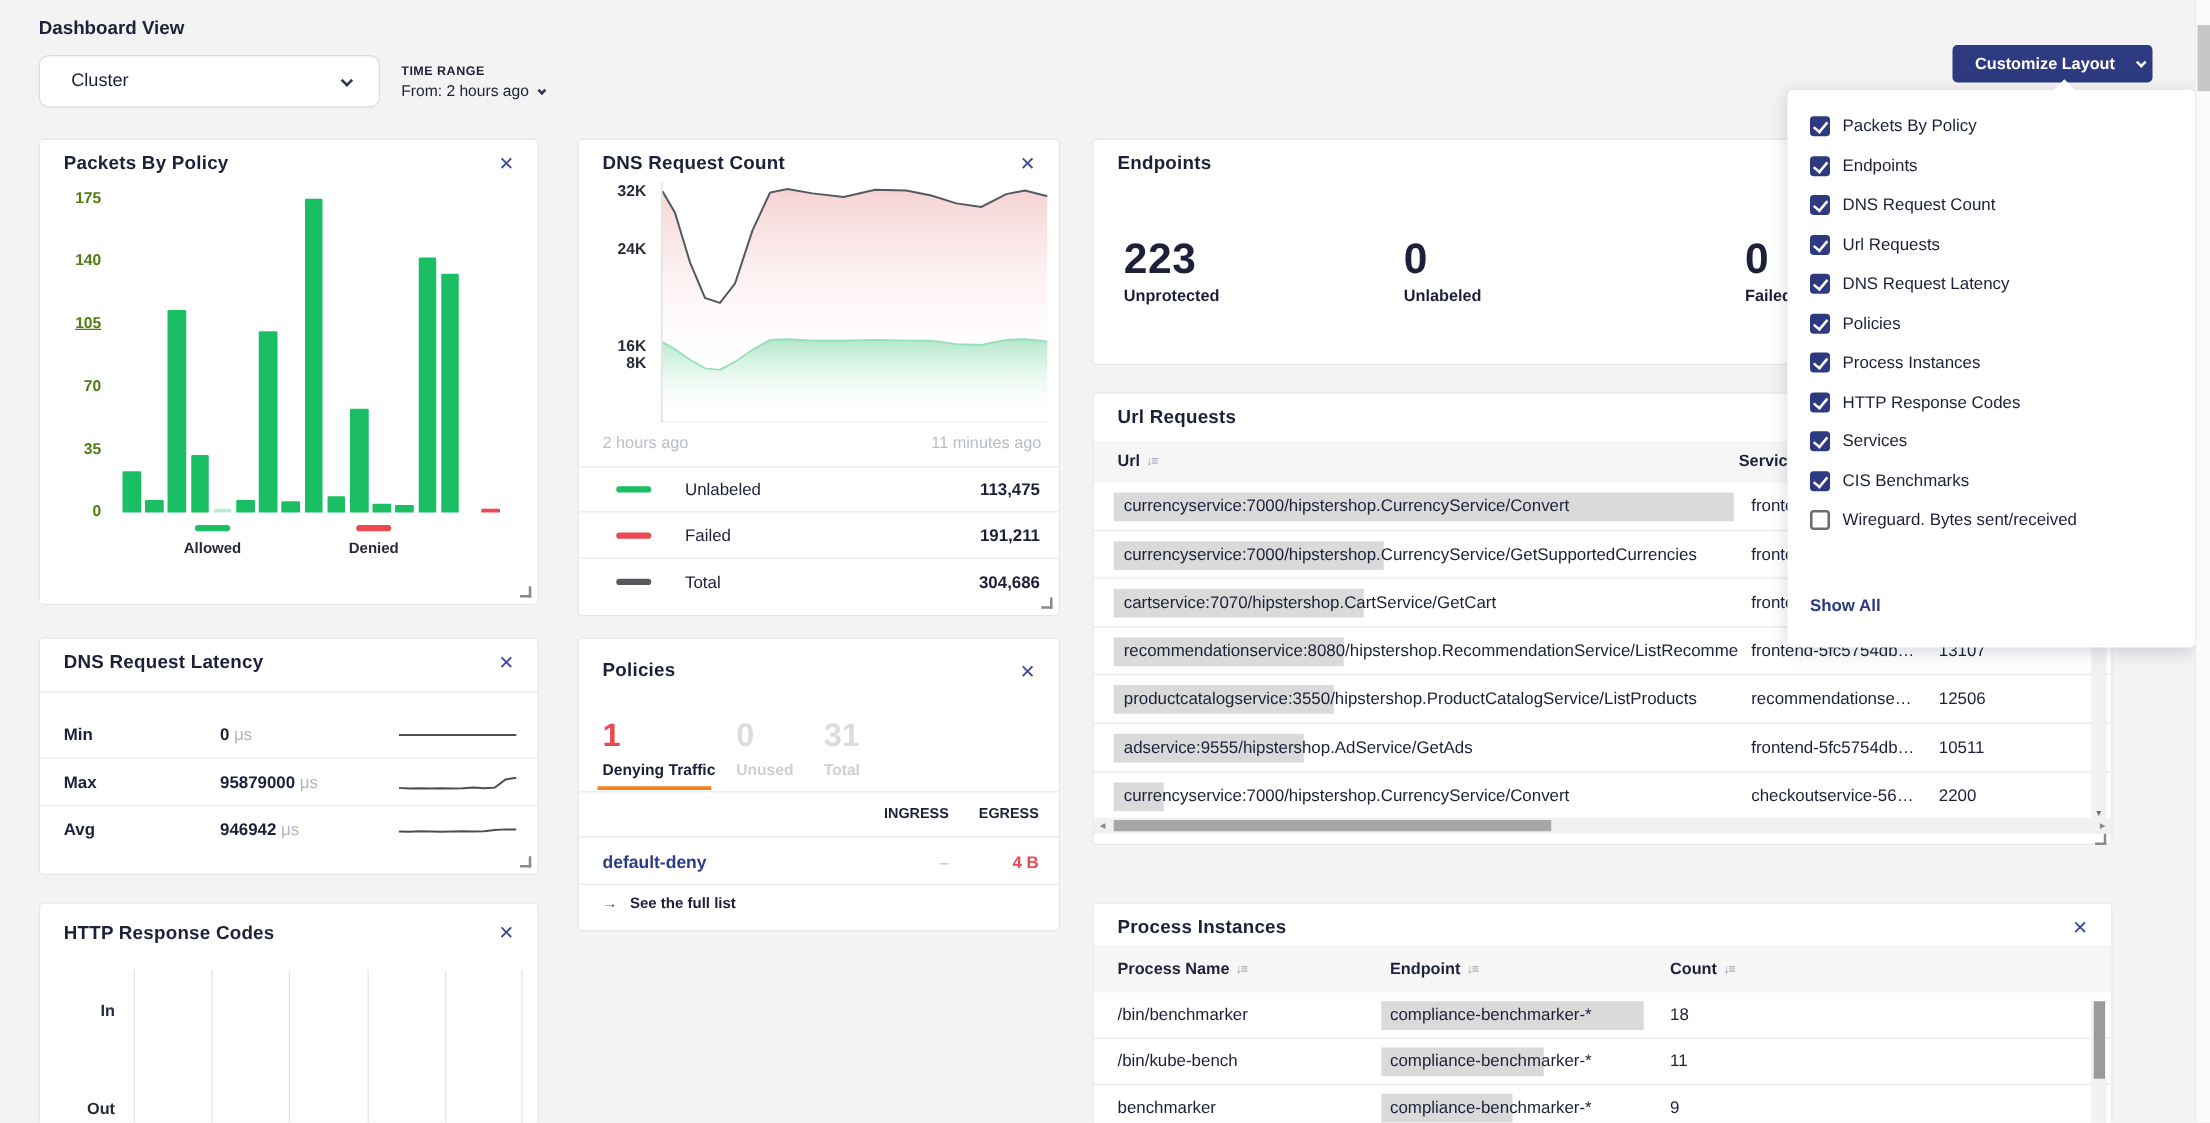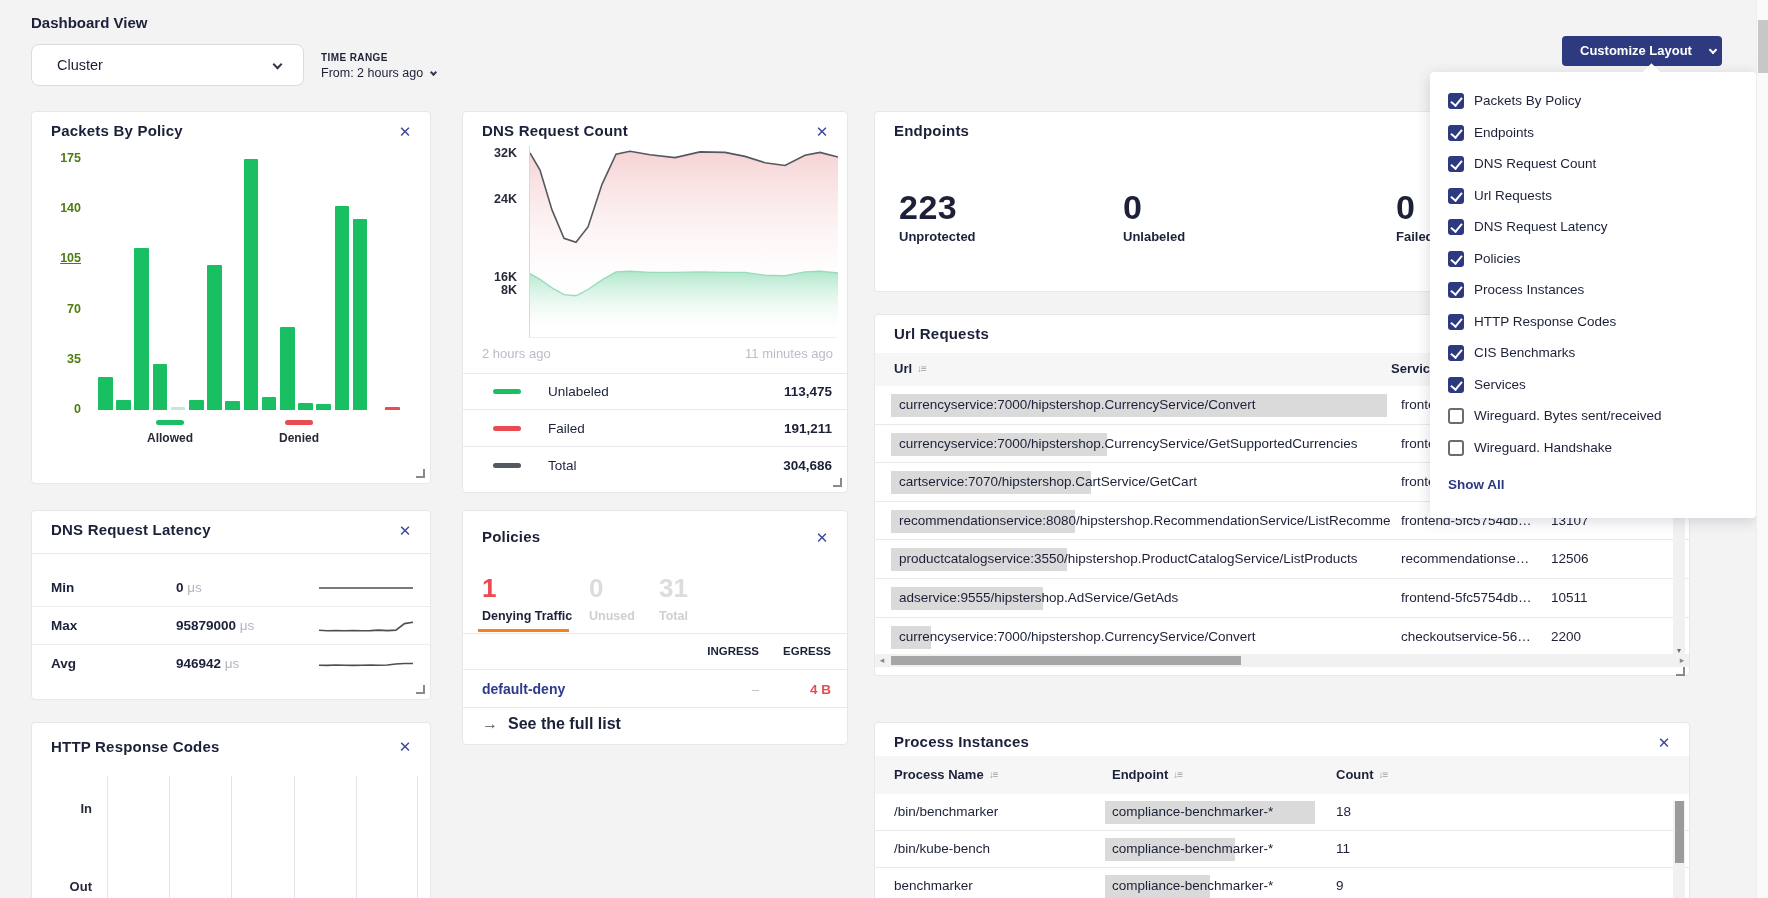--- a/index.html
+++ b/index.html
@@ -81,21 +81,21 @@
   .lat-label { position:absolute; left:19px; top:11px; font-size:13.5px; font-weight:600; }
   .lat-val { position:absolute; left:144px; top:11px; font-size:13.5px; font-weight:600; }
   .lat-unit { font-weight:normal; color:#b0b5bf; }
   .lat-spark { position:absolute; left:287px; top:5px; }
 
   
   .pol-num { position:absolute; top:62px; font-size:26px; font-weight:bold; }
   .pol-tab-label { position:absolute; top:98px; font-size:12.5px; font-weight:bold; white-space:nowrap; }
   .pol-underline { position:absolute; left:15px; top:118px; width:91px; height:3px; background:#f5821f; }
   .pol-th { position:absolute; top:134px; font-size:11.5px; font-weight:bold; }
-  .see-list { position:absolute; left:19px; top:204px; font-size:16px; font-weight:600; cursor:pointer; }
+  .see-list { position:absolute; left:19px; top:204px; font-size:12px; font-weight:600; cursor:pointer; }
   .see-list::before { content:"\2192"; margin-right:10px; color:#555; font-weight:normal; }
 
   
   .http-lab { position:absolute; width:40px; text-align:right; font-size:13px; font-weight:600; color:#272b39; }
   .vline { position:absolute; top:53px; bottom:0; width:1px; background:#e4e4e6; }
 </style>
 </head>
 <body>
 
 <div class="abs page-title">Dashboard View</div>
@@ -400,33 +400,29 @@
       <li class="menu-item">
         <div class="mi-box checked"></div>
         <div class="mi-label">Process Instances</div>
       </li>
       <li class="menu-item">
         <div class="mi-box checked"></div>
         <div class="mi-label">HTTP Response Codes</div>
       </li>
       <li class="menu-item">
         <div class="mi-box checked"></div>
+        <div class="mi-label">Services</div>
+      </li>
+      <li class="menu-item">
+        <div class="mi-box checked"></div>
         <div class="mi-label">CIS Benchmarks</div>
-      </li>
-      <li class="menu-item">
-        <div class="mi-box checked"></div>
-        <div class="mi-label">Services</div>
       </li>
       <li class="menu-item">
         <div class="mi-box unchecked"></div>
         <div class="mi-label">Wireguard. Bytes sent/received</div>
       </li>
-      <li class="menu-item">
-        <div class="mi-box unchecked"></div>
-        <div class="mi-label">Wireguard. Handshake</div>
-      </li>
     </ul>
   <div class="show-all">Show All</div>
 </div>
 
 <div class="abs page-scrollbar">
   <div class="page-scroll-thumb"></div>
 </div>
 
 </body></html>

